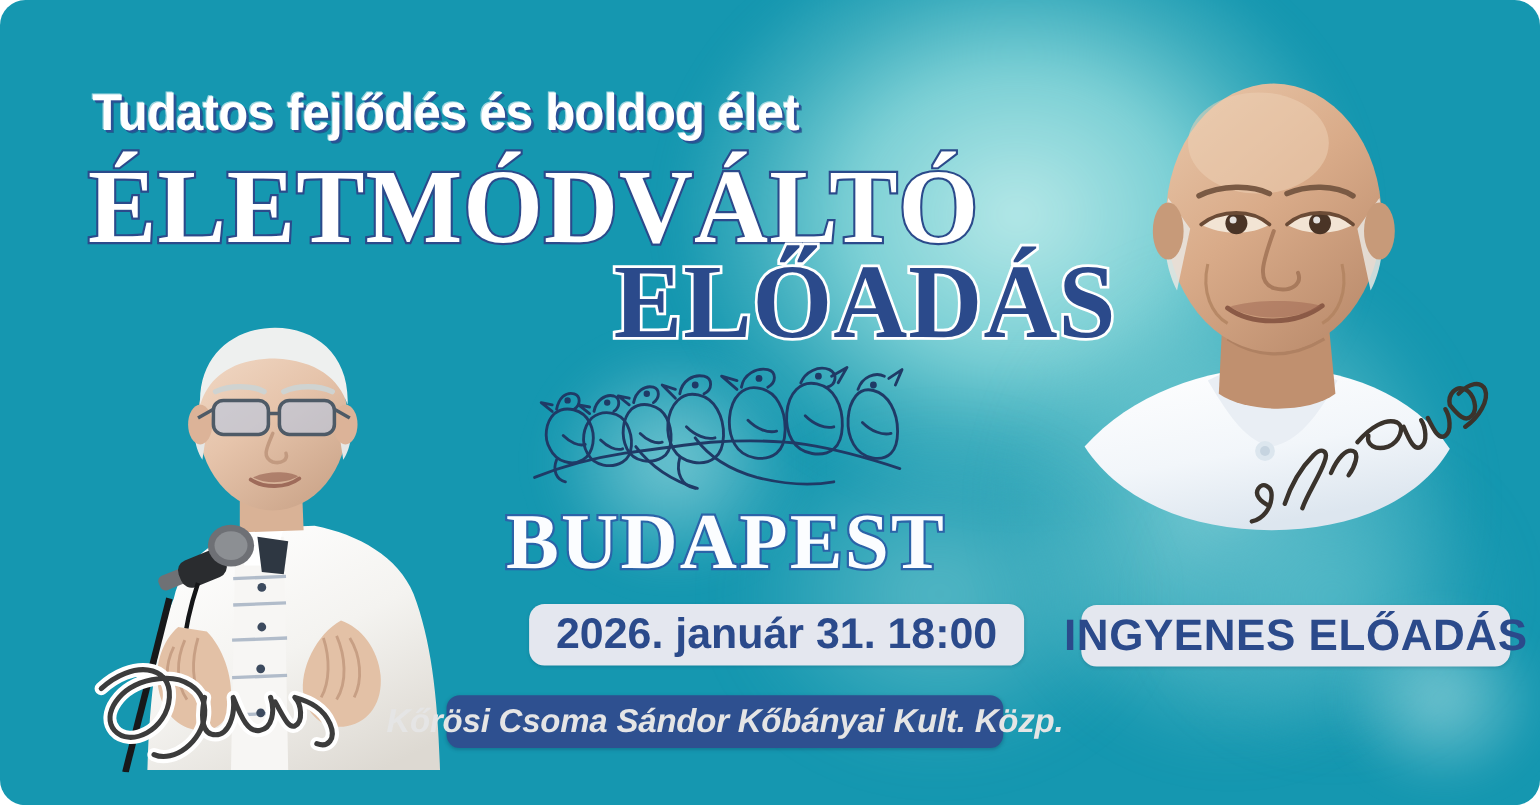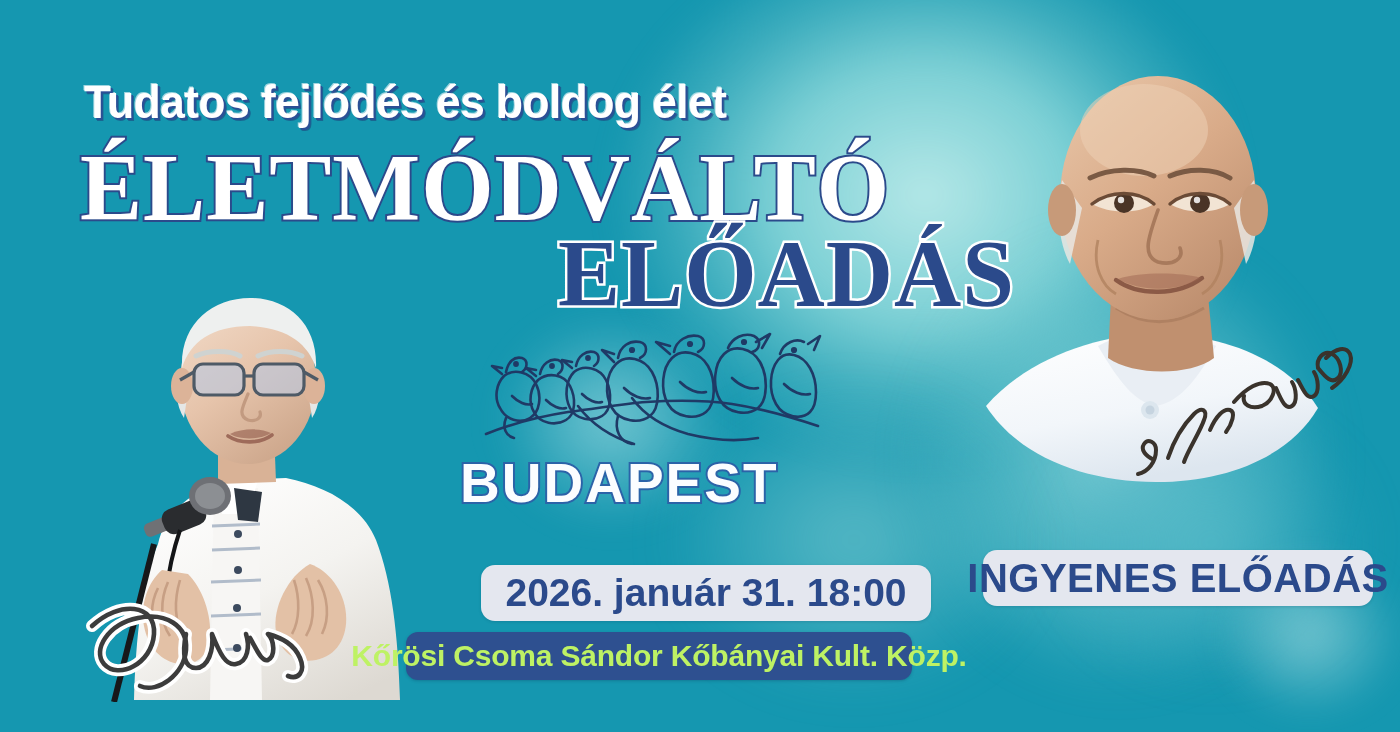--- a/index.html
+++ b/index.html
@@ -8,20 +8,21 @@
     background: #ffffff;
   }
 
   #banner {
     position: relative;
     width: 1400px;
     height: 732px;
     overflow: hidden;
     background: #1597b0;
     font-family: "Liberation Sans", sans-serif;
+    border-radius: 23px;
   }
 
   
   .wash {
     position: absolute;
     pointer-events: none;
   }
 
   .wash-a {
     left: 560px; top: -120px;
@@ -130,22 +131,22 @@
     transform: scaleX(0.97);
     transform-origin: left center;
     -webkit-text-stroke: 5px #ffffff;
     paint-order: stroke fill;
   }
 
   .city {
     position: absolute;
     left: 460px;
     top: 456px;
-    font-family: Liberation Sans, sans-serif;
-    font-size: 55px;
+    font-family: Liberation Serif, serif;
+    font-size: 72px;
     font-weight: bold;
     line-height: 1;
     color: #fbfdff;
     letter-spacing: 2px;
     white-space: nowrap;
     -webkit-text-stroke: 4px #2b63a8;
     paint-order: stroke fill;
     text-align: right;
   }
 
@@ -163,21 +164,20 @@
     left: 481px;
     top: 549px;
     width: 450px;
     height: 56px;
     border-radius: 14px;
     background: #e4e7ef;
     color: #2b4a8b;
     font-size: 39px;
     letter-spacing: 0px;
     box-shadow: 0 1px 3px rgba(10,50,80,0.18);
-    margin-top: 16px;
   }
 
   .badge-free {
     left: 983px;
     top: 550px;
     width: 390px;
     height: 56px;
     border-radius: 14px;
     background: #e4e7ef;
     color: #2b4a8b;
@@ -186,24 +186,25 @@
     box-shadow: 0 1px 3px rgba(10,50,80,0.18);
   }
 
   .badge-venue {
     left: 406px;
     top: 632px;
     width: 506px;
     height: 48px;
     border-radius: 12px;
     background: #2e5090;
-    color: #bef264;
+    color: #e5e5e5;
     font-size: 30px;
     letter-spacing: -0.2px;
     box-shadow: 0 1px 3px rgba(10,40,70,0.25);
+    font-style: italic;
   }
 
   
   .portrait {
     position: absolute;
   }
 
   .portrait-left  { left: 62px;  top: 282px; width: 384px; height: 420px; }
   .portrait-right { left: 958px; top: 58px;  width: 404px; height: 462px; }
 

